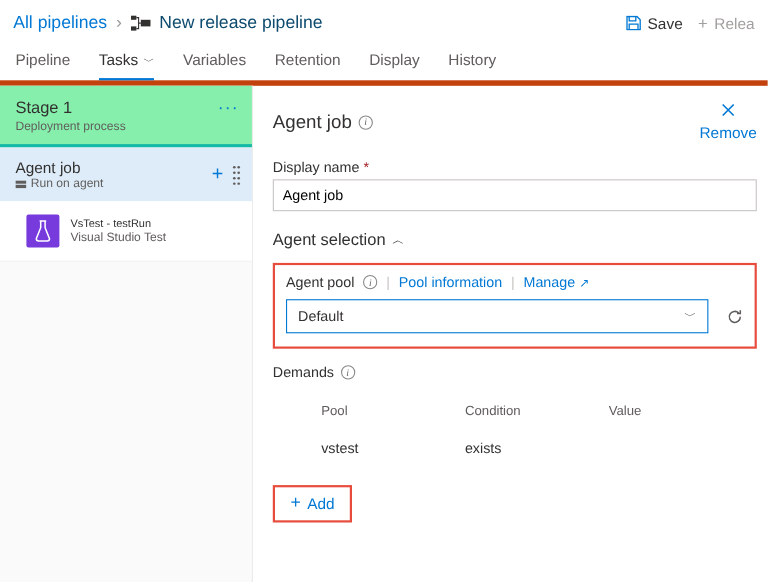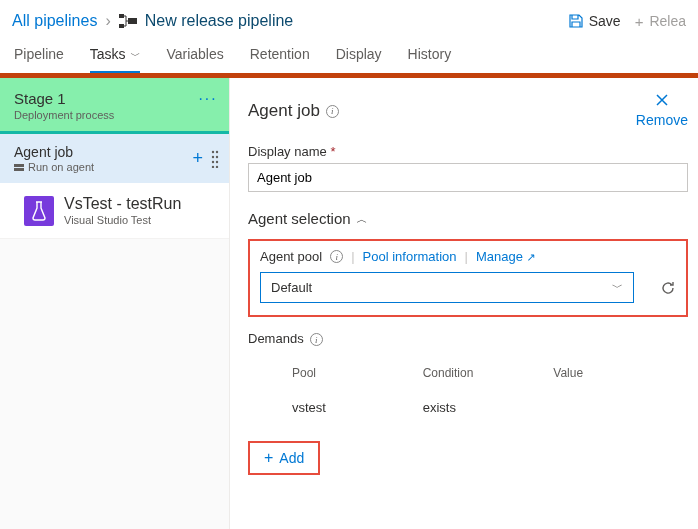--- a/index.html
+++ b/index.html
@@ -30,39 +30,39 @@
   .job-row { display: flex; align-items: center; justify-content: space-between; padding: 10px 10px 10px 14px; cursor: pointer; }
   .job-row.selected { background: #deecf9; }
   .job-row .jt { font-size: 14px; }
   .job-row .jsub { font-size: 11px; color: #605e5c; display: flex; align-items: flex-end; gap: 4px; margin-top: 1px; }
   .job-actions { display: flex; align-items: center; gap: 8px; }
   .plus { color: #0078d4; font-size: 18px; font-weight: 300; }
   .grip { color: #605e5c; }
 
   .task-row { display: flex; align-items: center; gap: 10px; padding: 12px 10px 12px 24px; background: #fff; border-bottom: 1px solid #f3f2f1; cursor: pointer; }
   .flask { width: 30px; height: 30px; background: #773adc; border-radius: 2px; display: flex; align-items: center; justify-content: center; }
-  .task-row .tt { font-size: 16px; }
+  .task-row .tt { font-size: 10px; }
   .task-row .tsub { font-size: 11px; color: #605e5c; margin-top: 1px; }
 
   .right { flex: 1; padding: 16px 10px 10px 18px; overflow: hidden; }
   .panel-head { display: flex; justify-content: space-between; align-items: center; margin-bottom: 16px; }
   .panel-head h2 { font-size: 17px; font-weight: 400; display: flex; align-items: center; gap: 6px; }
   .remove { color: #0078d4; font-size: 14px; display: flex; align-items: center; gap: 6px; cursor: pointer; flex-direction: column; }
 
   .field-label { font-size: 13px; color: #323130; margin-bottom: 4px; }
   .req { color: #a4262c; }
   .text-input { width: 100%; border: 1px solid #c8c6c4; padding: 6px 8px; font-size: 13px; font-family: inherit; }
 
-  .section-title { font-size: 15px; margin: 18px 0 12px 0; display: flex; align-items: flex-end; gap: 6px; }
+  .section-title { font-size: 15px; margin: 18px 0 12px 0; display: flex; align-items: center; gap: 6px; }
 
   .agent-box { border: 2px solid #e74c3c; padding: 8px 10px 12px 10px; position: relative; }
   .agent-line { display: flex; align-items: center; gap: 8px; font-size: 13px; margin-bottom: 8px; }
   .sep { color: #c8c6c4; }
   .ext { font-size: 11px; }
-  .select-row { display: flex; align-items: center; gap: 26px; text-align: center; }
+  .select-row { display: flex; align-items: center; gap: 16px; text-align: center; }
   .select { flex: 1; border: 1px solid #0078d4; padding: 7px 10px; font-size: 13px; display: flex; justify-content: space-between; align-items: center; cursor: pointer; background: #fff; }
   .refresh { color: #605e5c; cursor: pointer; }
 
   .demands-h { display: grid; grid-cols: 3; grid-template-columns: 40px 1fr 1fr 1fr; color: #605e5c; font-size: 12px; padding: 8px 4px; }
   .demands-r { display: grid; grid-template-columns: 40px 1fr 1fr 1fr; font-size: 13px; padding: 12px 4px; color: #323130; }
 
   .add-btn { display: inline-flex; align-items: center; gap: 6px; border: 2px solid #e74c3c; padding: 6px 14px; color: #0078d4; font-size: 14px; cursor: pointer; margin-top: 14px; }
 
   .info-icon { width: 13px; height: 13px; border: 1px solid #888; border-radius: 50%; display: inline-flex; align-items: center; justify-content: center; font-size: 9px; color: #666; font-style: italic; font-family: serif; }
 

